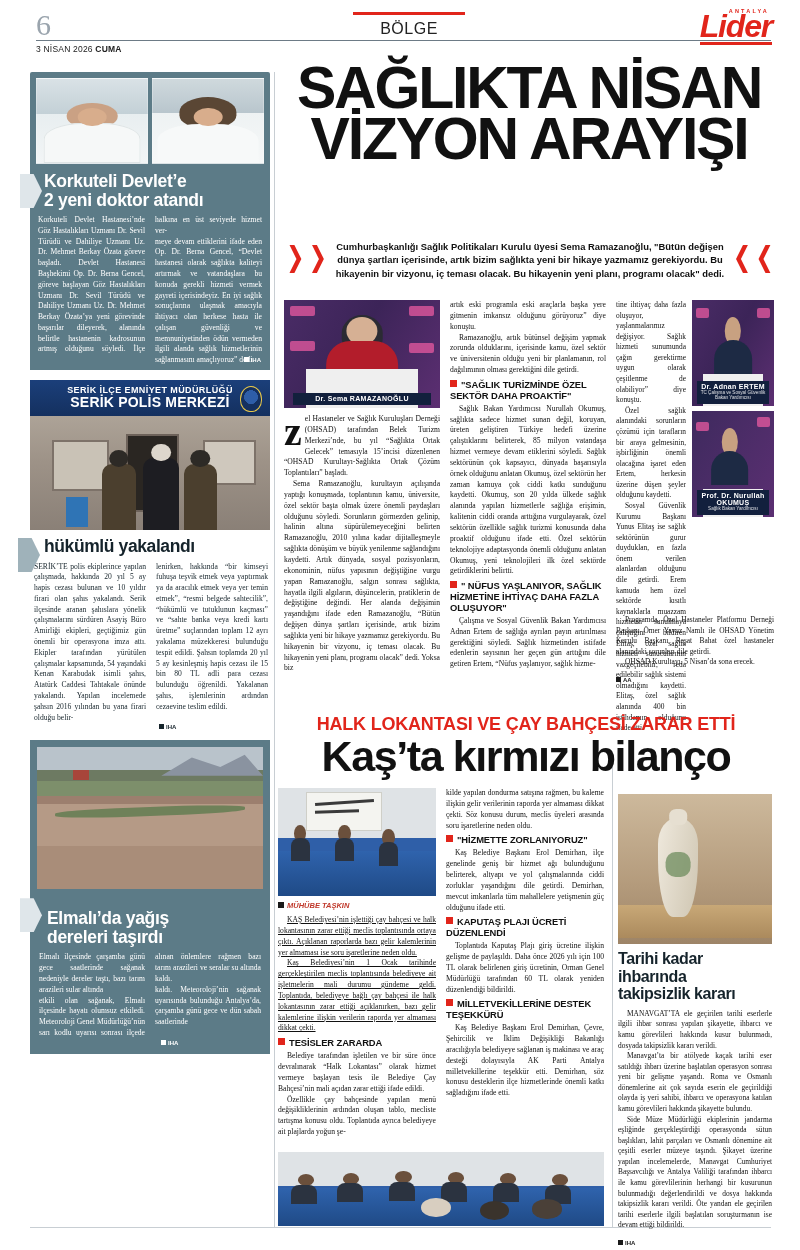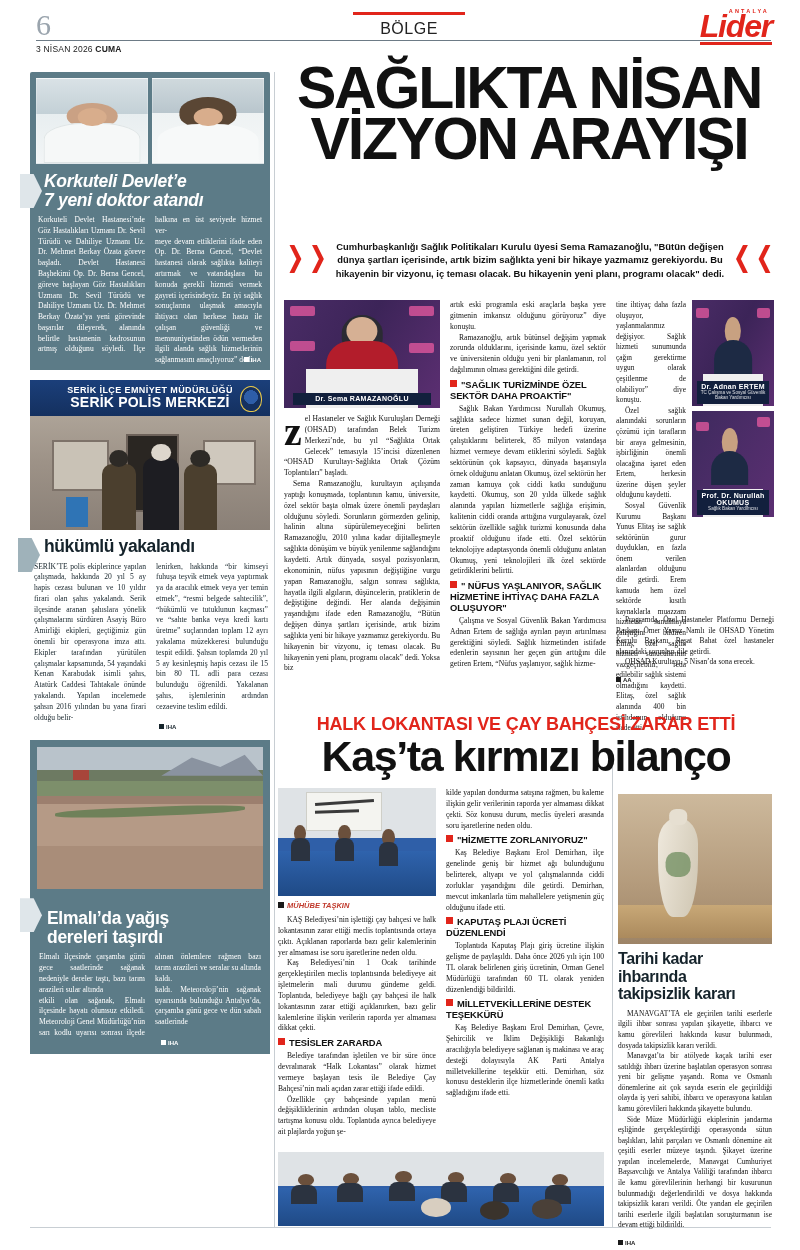--- a/index.html
+++ b/index.html
@@ -299,25 +299,25 @@
         <div class="ph img doc-a">
           <div class="face-dot"></div>
           <div class="cap">Mehmet Berkay</div>
         </div>
         <div class="ph img doc-b">
           <div class="face-dot"></div>
           <div class="cap">Sevil Türüdü</div>
         </div>
       </div>
 
-      <div style="position:relative; padding:8px 8px 0 14px;font-style:italic;">
+      <div style="position:relative; padding:8px 8px 0 14px;">
         <div class="arrow-badge" style="top:10px;"></div>
         <div class="hl-white" style="font-size:17.5px;">
           <div>Korkuteli Devlet’e</div>
-          <div>7 yeni doktor atandı</div>
+          <div>2 yeni doktor atandı</div>
         </div>
       </div>
 
       <div style="padding:6px 8px 0 8px;">
         <div class="body-2col teal-body">
           <p>Korkuteli Devlet Hastanesi’nde Göz Hastalıkları Uzmanı Dr. Sevil Türüdü ve Dahiliye Uzmanı Uz. Dr. Mehmet Berkay Özata göreve başladı. Devlet Hastanesi Başhekimi Op. Dr. Berna Gencel, göreve başlayan Göz Hastalıkları Uzmanı Dr. Sevil Türüdü ve Dahiliye Uzmanı Uz. Dr. Mehmet Berkay Özata’ya yeni görevinde başarılar dileyerek, alanında belirtle hastanenin kadrosunun artmış olduğunu söyledi. İlçe halkına en üst seviyede hizmet ver-</p>
           <p>meye devam ettiklerini ifade eden Op. Dr. Berna Gencel, “Devlet hastanesi olarak sağlıkta kaliteyi artırmak ve vatandaşlara bu konuda gerekli hizmeti vermek gayreti içerisindeyiz. En iyi sağlık sonuçlarına ulaşmak amacıyla ihtiyacı olan herkese hasta ile çalışan güvenliği ve memnuniyetinden ödün vermeden ilgili alanda sağlık hizmetlerinin sağlanmasını amaçlıyoruz” dedi.</p>
         </div>
         <div class="iha teal-body" style="text-align:right; margin-top:-9px; margin-right:1px;">
           <span class="sq"></span><span>IHA</span>
@@ -502,21 +502,21 @@
       <div class="h" style="left:38%;"></div>
       <div class="b" style="left:36%;"></div>
       <div class="h" style="left:66%; top:38%;"></div>
       <div class="b" style="left:64%; top:50%;"></div>
     </div>
 
     <div class="byline" style="margin-top:5px;">
       <span class="sq"></span><span>MÜHÜBE TAŞKIN</span>
     </div>
 
-    <div class="story-col" style="margin-top:5px;">
+    <div class="story-col" style="margin-top:5px;text-decoration:underline;">
       <p>KAŞ Belediyesi’nin işlettiği çay bahçesi ve halk lokantasının zarar ettiği meclis toplantısında ortaya çıktı. Açıklanan raporlarda bazı gelir kalemlerinin yer almaması ise soru işaretlerine neden oldu.</p>
       <p>Kaş Belediyesi’nin 1 Ocak tarihinde gerçekleştirilen meclis toplantısında belediyeye ait işletmelerin mali durumu gündeme geldi. Toplantıda, belediyeye bağlı çay bahçesi ile halk lokantasının zarar ettiği açıklanırken, bazı gelir kalemlerine ilişkin verilerin raporda yer almaması dikkat çekti.</p>
     </div>
 
     <div class="subhead">
       <span class="sq"></span><span>TESİSLER ZARARDA</span>
     </div>
 
     <div class="story-col">
       <p>Belediye tarafından işletilen ve bir süre önce devralınarak “Halk Lokantası” olarak hizmet vermeye başlayan tesis ile Belediye Çay Bahçesi’nin mali açıdan zarar ettiği ifade edildi.</p>

